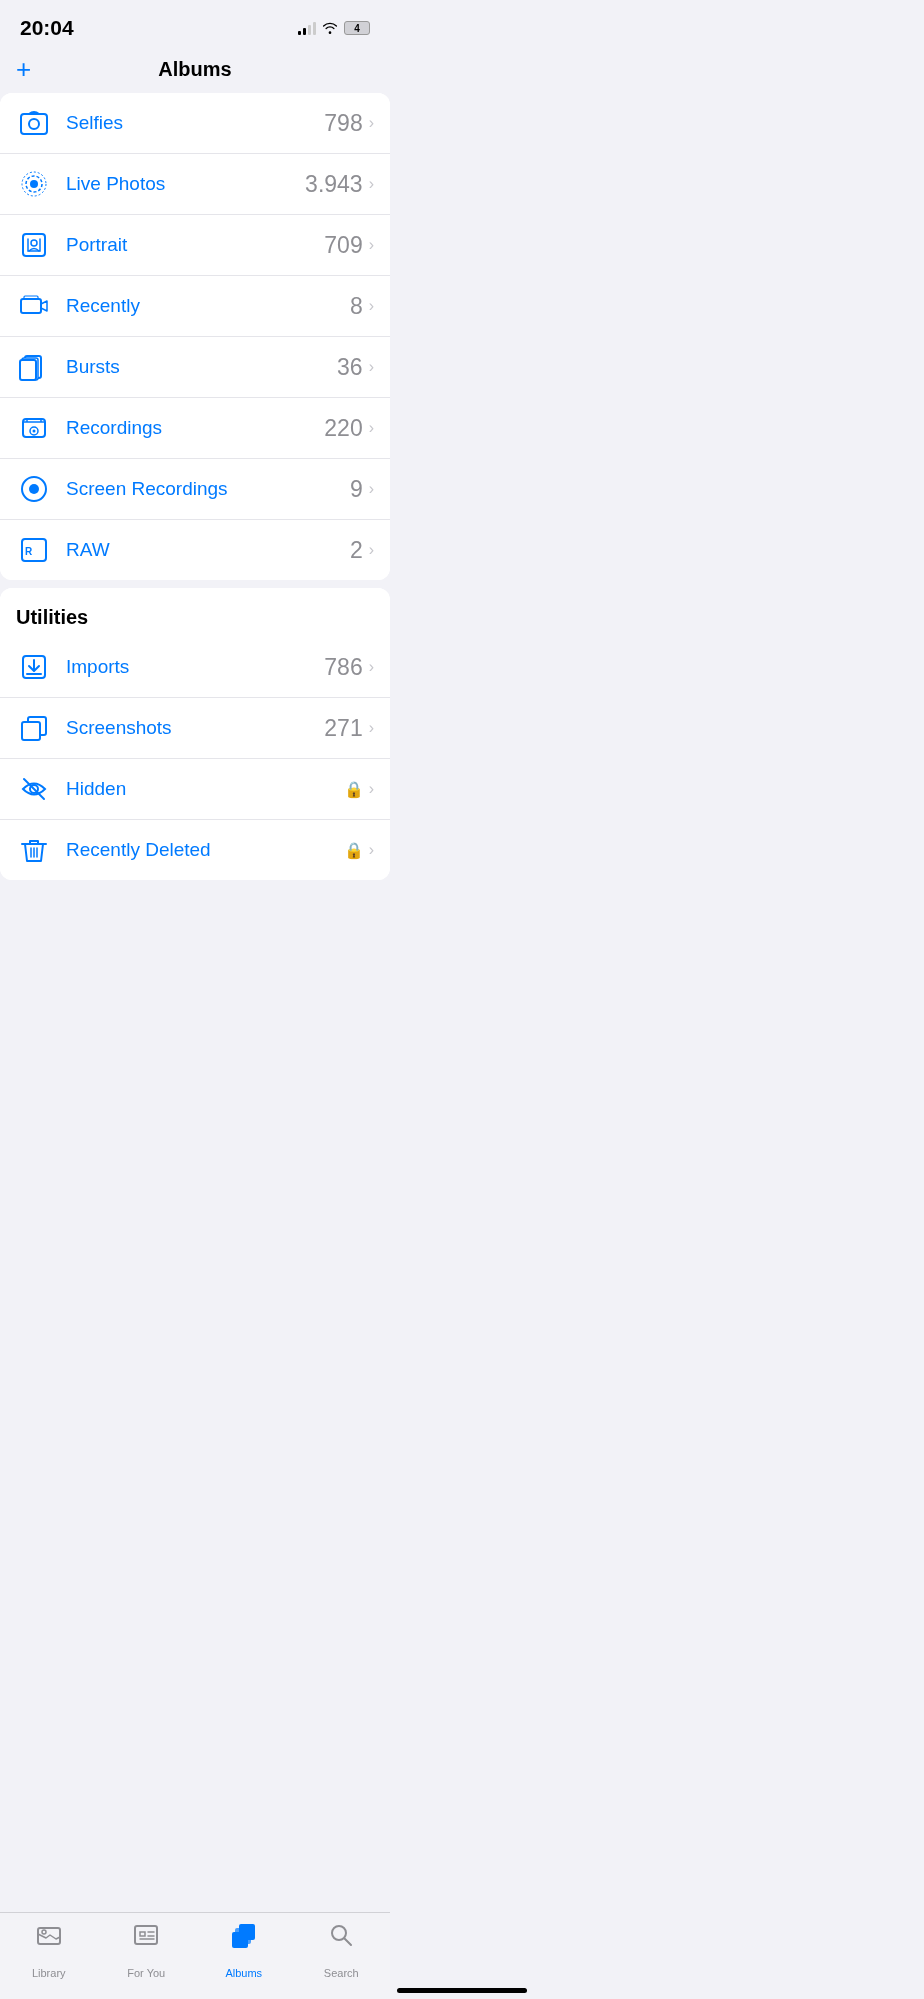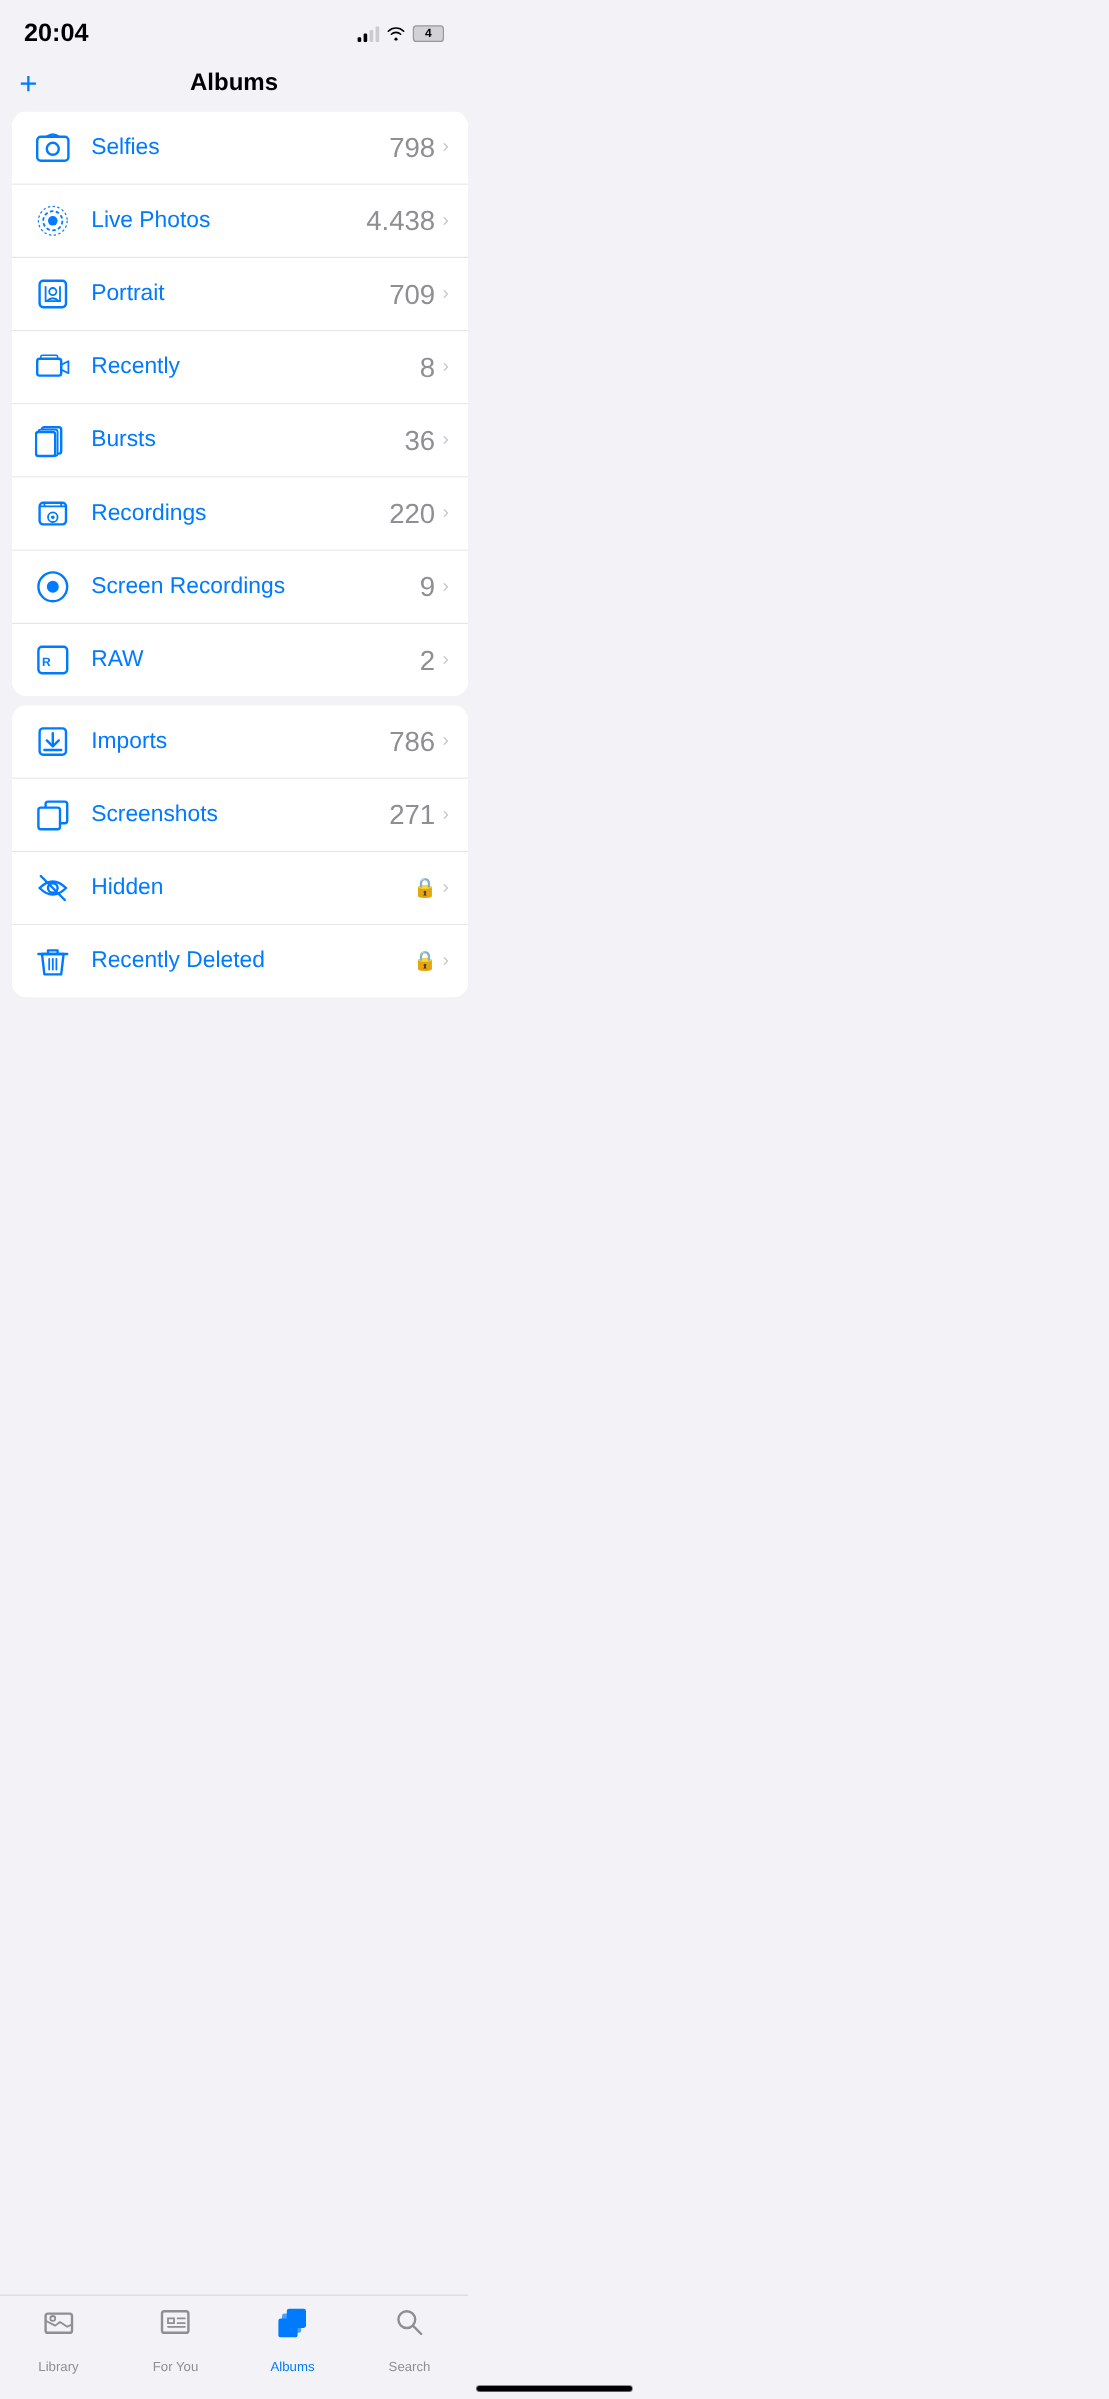--- a/index.html
+++ b/index.html
@@ -194,21 +194,20 @@
       left: 50%;
       transform: translateX(-50%);
       width: 130px;
       height: 5px;
       background: #000;
       border-radius: 3px;
     }
 
     .main-scroll {
       padding-bottom: 100px;
-      margin-left: 10px;
     }
   </style>
 </head>
 <body>
 
 <div class="status-bar">
   <span class="status-time">20:04</span>
   <div class="status-icons">
     <div class="signal-bars">
       <div class="signal-bar" style="height:4px;"></div>
@@ -251,21 +250,21 @@
 
     <div class="list-item">
       <div class="item-icon">
         <svg viewBox="0 0 30 30" fill="none">
           <circle cx="15" cy="15" r="4" fill="#007aff"></circle>
           <circle cx="15" cy="15" r="8" stroke="#007aff" stroke-width="1.5" stroke-dasharray="3 2" fill="none"></circle>
           <circle cx="15" cy="15" r="12" stroke="#007aff" stroke-width="1" stroke-dasharray="2 2" fill="none"></circle>
         </svg>
       </div>
       <span class="item-label">Live Photos</span>
-      <span class="item-count">4.438</span>
+      <span class="item-count">3.943</span>
       <span class="item-chevron">›</span>
     </div>
 
     <div class="list-item">
       <div class="item-icon">
         <svg viewBox="0 0 30 30" fill="none">
           <rect x="4" y="4" width="22" height="22" rx="3" stroke="#007aff" stroke-width="2" fill="none"></rect>
           <path d="M9 9 L9 21 L21 21 L21 9" stroke="#007aff" stroke-width="1.5" fill="none" stroke-linecap="round"></path>
           <circle cx="15" cy="13" r="3" stroke="#007aff" stroke-width="1.5" fill="none"></circle>
           <path d="M10 21 Q15 16 20 21" stroke="#007aff" stroke-width="1.5" fill="none" stroke-linecap="round"></path>
@@ -338,20 +337,23 @@
         </svg>
       </div>
       <span class="item-label">RAW</span>
       <span class="item-count">2</span>
       <span class="item-chevron">›</span>
     </div>
 
   </div>
 
   <div class="content">
+    <div class="section-header">
+      <span>Utilities</span>
+    </div>
 
     <div class="list-item">
       <div class="item-icon">
         <svg viewBox="0 0 30 30" fill="none">
           <rect x="4" y="4" width="22" height="22" rx="3" stroke="#007aff" stroke-width="2" fill="none"></rect>
           <path d="M15 8 L15 18" stroke="#007aff" stroke-width="2" stroke-linecap="round"></path>
           <path d="M10 14 L15 19 L20 14" stroke="#007aff" stroke-width="2" stroke-linecap="round" stroke-linejoin="round" fill="none"></path>
           <path d="M8 22 L22 22" stroke="#007aff" stroke-width="2" stroke-linecap="round"></path>
         </svg>
       </div>

